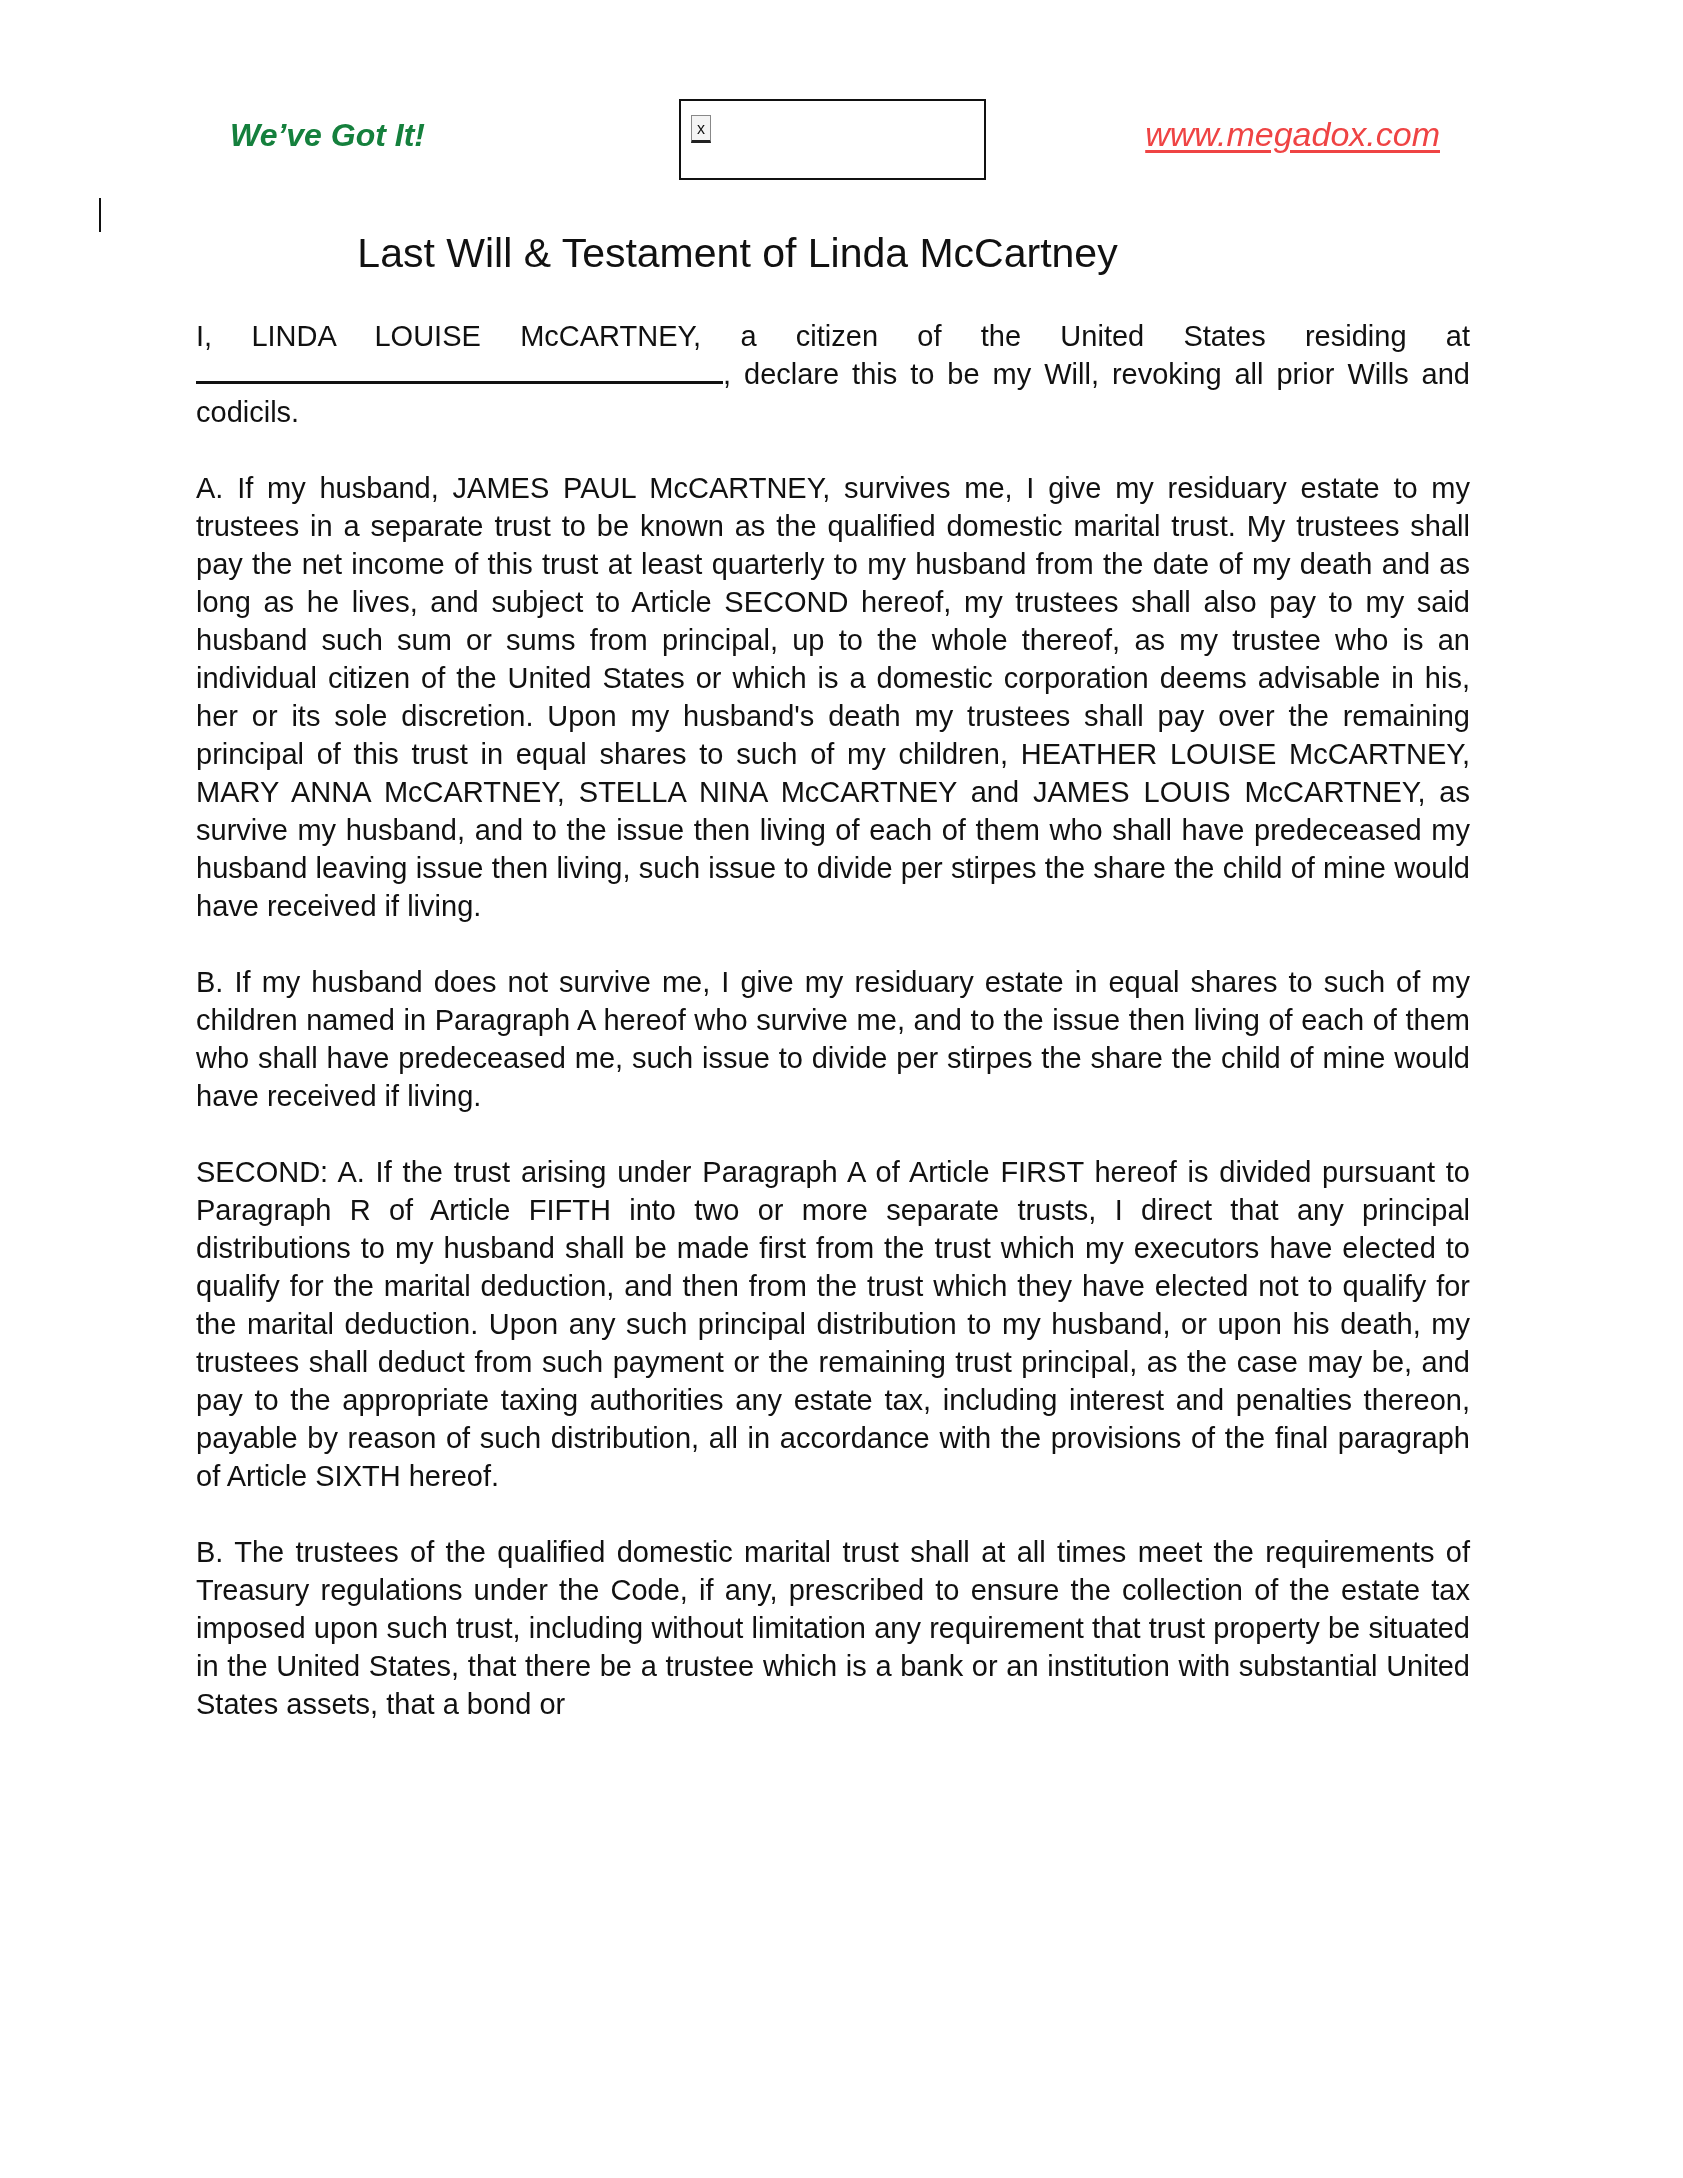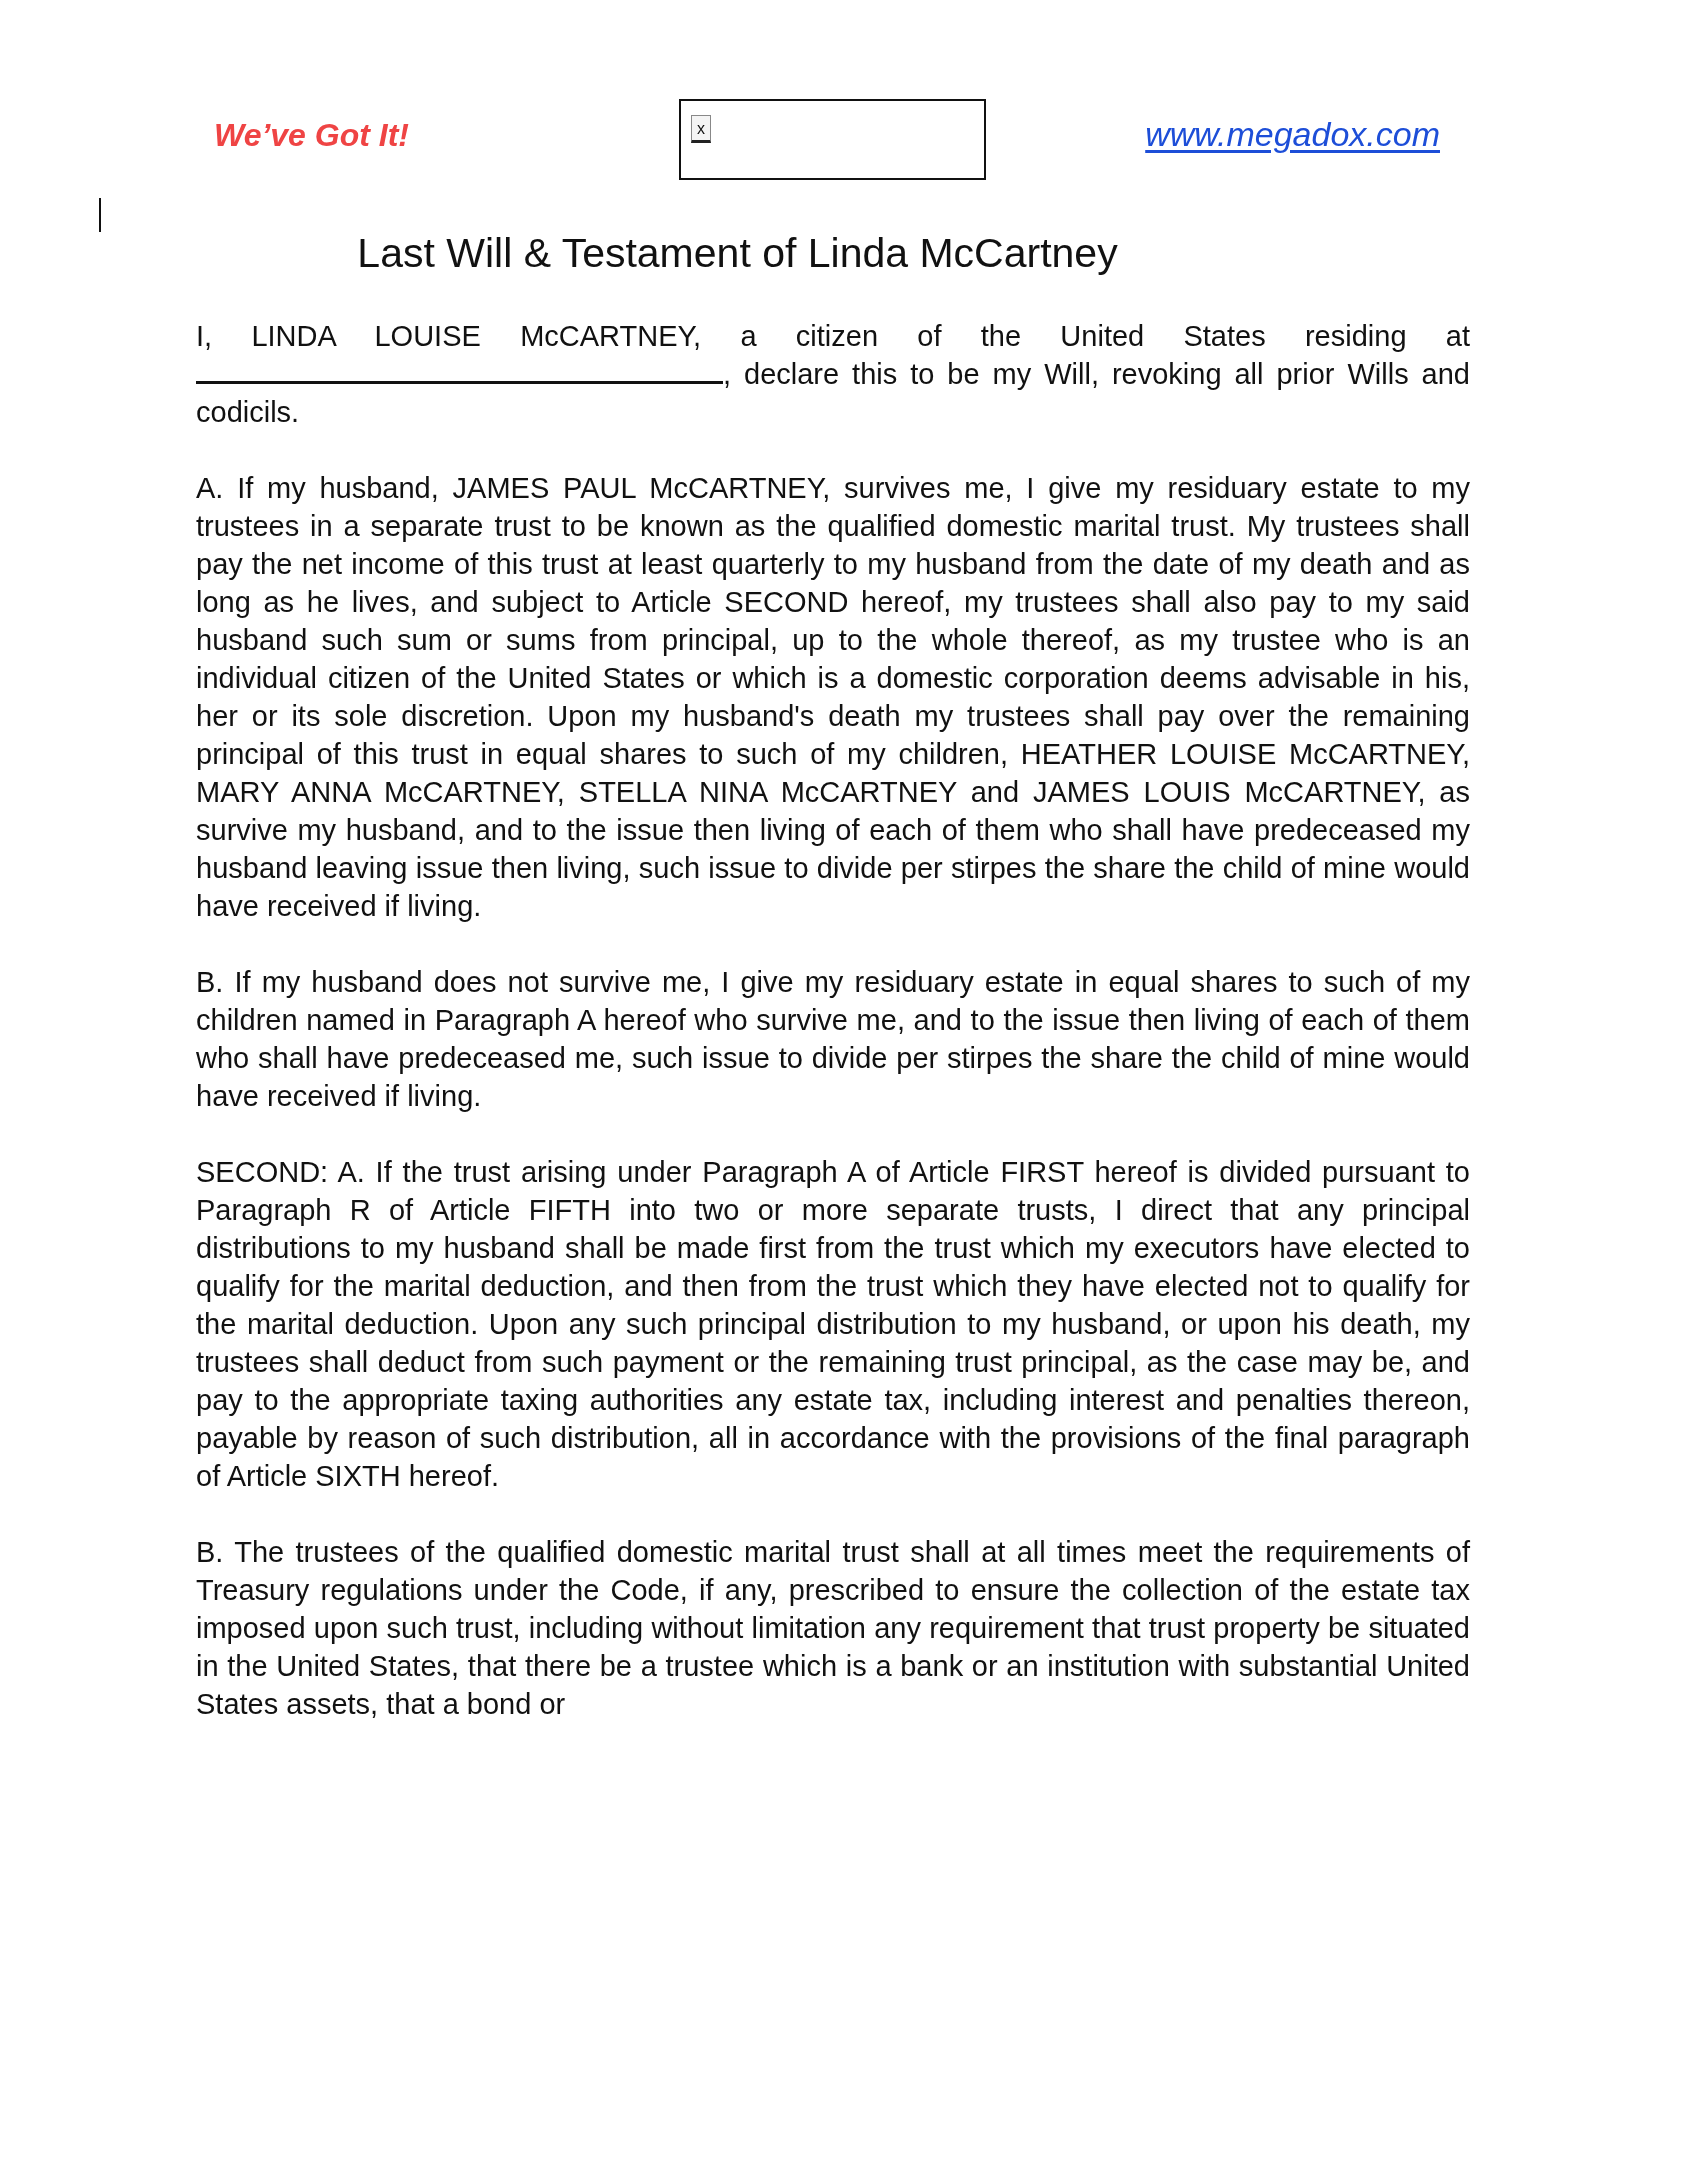--- a/index.html
+++ b/index.html
@@ -1,22 +1,22 @@
 <!DOCTYPE html>
 <html><head>
 <meta charset="utf-8">
 <style>
   html, body { margin:0; padding:0; background:#ffffff; }
   body { width:1683px; height:2178px; position:relative; overflow:hidden;
          font-family:"Liberation Sans", sans-serif; color:#111; }
-  .tagline { position:absolute; left:214px; top:117px; font-size:32px; font-weight:bold; font-style:italic; color:#ef4444; }
+  .tagline { position:absolute; left:230px; top:117px; font-size:32px; font-weight:bold; font-style:italic; color:#15803d; }
   .logo-box { position:absolute; left:679px; top:99px; width:307px; height:81px; border:2px solid #111; box-sizing:border-box; }
   .broken-img { position:absolute; left:10px; top:14px; width:20px; height:28px; border:1px solid #888; box-sizing:border-box;
                 font-size:16px; line-height:26px; text-align:center; color:#111; background:#f4f4f4; border-bottom:3px solid #222; }
-  .site-link { position:absolute; right:243px; top:115px; font-size:34px; font-style:italic; color:#1d4ed8; text-decoration:underline; text-decoration-thickness:3px; text-underline-offset:4px; }
+  .site-link { position:absolute; right:243px; top:115px; font-size:34px; font-style:italic; color:#ef4444; text-decoration:underline; text-decoration-thickness:3px; text-underline-offset:4px; }
   .cursor { position:absolute; left:99px; top:198px; width:2px; height:34px; background:#111; }
   .title { position:absolute; left:0; width:1475px; top:230px; text-align:center; font-size:41px; color:#111; }
   .body { position:absolute; left:196px; width:1274px; top:317px; font-size:29px; line-height:38px; }
   .para { text-align:justify; margin:0 0 38px 0; }
   .blank { display:inline-block; width:527px; border-bottom:3px solid #111; height:26px; vertical-align:baseline; }
 </style>
 </head>
 <body>
 
 <div class="tagline">We’ve Got It!</div>

